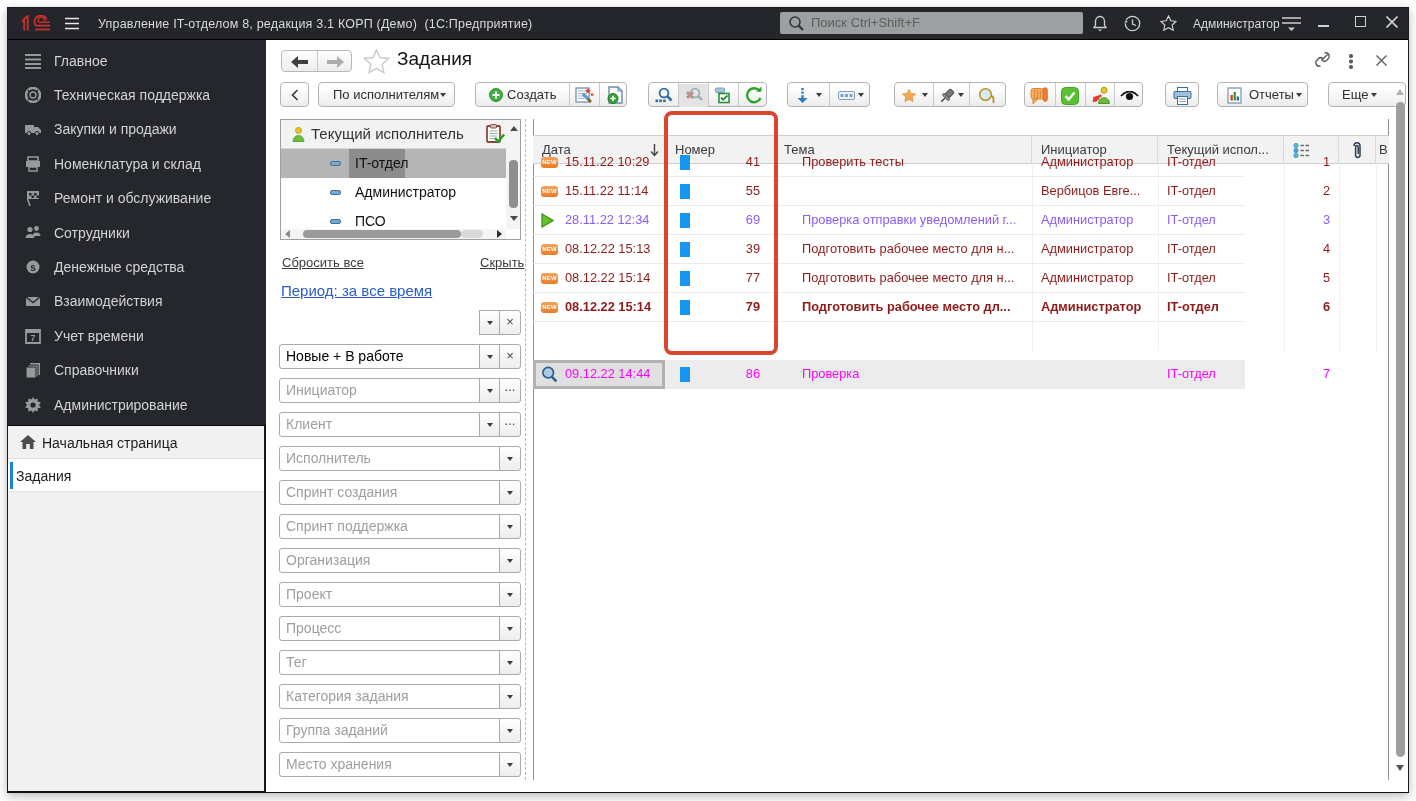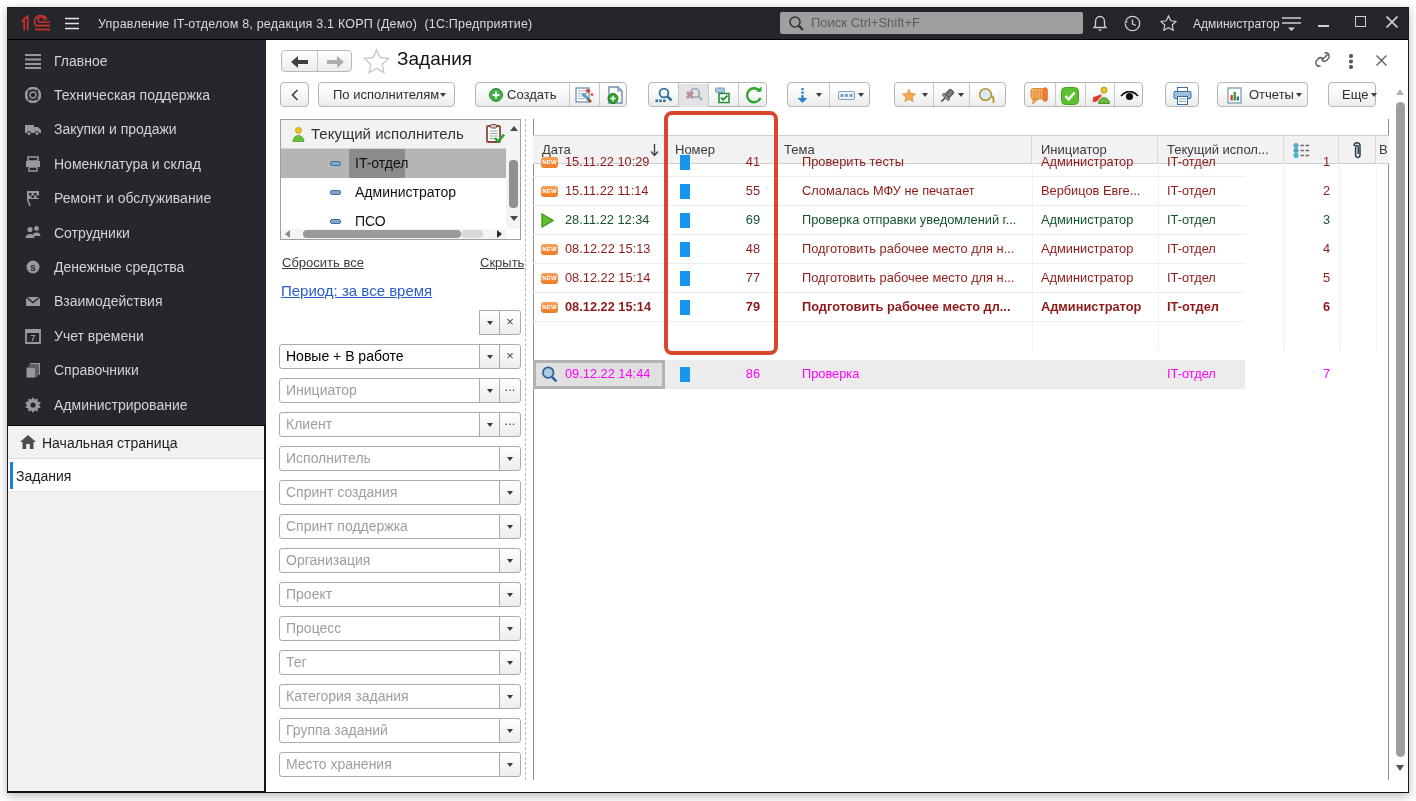--- a/index.html
+++ b/index.html
@@ -41,21 +41,21 @@
   .flt.nox .field { width:221px; }
   .flt.nox .b1 { left:220px; width:22px; border-radius:0 3px 3px 0; }
   .ph { color:#9c9ea1; }
   .flt .ar { position:absolute; left:6.5px; top:10px; }
   
   .thead { position:absolute; left:267px; top:95px; width:856px; height:29px; background:#f2f2f2; border-top:1px solid #cfcfcf; border-bottom:1px solid #cfcfcf; }
   .th { position:absolute; top:0; height:28px; font-size:13px; color:#3b3b3b; line-height:28px; border-right:1px solid #d9d9d9; }
   .trow { position:absolute; left:267px; width:712px; height:29px; border-bottom:1px solid #ececec; font-size:12.8px; }
   .td { position:absolute; top:0; height:28px; line-height:28px; white-space:nowrap; overflow:hidden; }
   .red { color:#8e1a1a; }
-  .blk { color:#14532d; }
+  .blk { color:#8b5cf6; }
   .mag { color:#ff00ff; }
   .bluesq { position:absolute; width:10px; height:15px; top:7px; background:#1796ef; }
   .newbadge { position:absolute; left:8px; top:9px; width:17px; height:11px; border-radius:3px; background:linear-gradient(#f6a259,#ee7b24); color:#fff; font-size:6px; font-weight:bold; text-align:center; line-height:11px; letter-spacing:0.2px; }
 </style>
 </head>
 <body>
 <div class="win">
 
   <div class="titlebar">
     <svg class="abs" style="left:13px;top:7px" width="30" height="16" viewBox="0 0 30 16">
@@ -392,21 +392,21 @@
       <svg class="abs" style="left:9px;top:4px" width="15" height="17" viewBox="0 0 15 17">
             <path d="M1 1 h13 v15 h-13 z" fill="#fdfdfd" stroke="#8aa4be" stroke-width="1.4"></path>
             <rect x="3.5" y="8" width="2.3" height="5.5" fill="#d93a2a"></rect>
             <rect x="6.6" y="5" width="2.3" height="8.5" fill="#2e9e2e"></rect>
             <rect x="9.7" y="9.5" width="2.3" height="4" fill="#2e6e9e"></rect>
           </svg>
       <span class="lbl abs" style="left:31px;top:4px">Отчеты</span>
       <span class="caret abs" style="left:78px;top:10px"></span>
     </div>
 
-    <div class="tb" style="left:1062px;width:48px">
+    <div class="tb" style="left:1062px;width:78px">
       <span class="lbl abs" style="left:13px;top:4px">Еще</span>
       <span class="caret abs" style="left:42px;top:10px"></span>
     </div>
 </div>
     <div id="leftpanel">
 
     <div class="abs" style="left:14px;top:79px;width:241px;height:121px;border:1px solid #9f9f9f;background:#fff">
       <div class="abs" style="left:0;top:0;width:239px;height:29px;background:#f2f2f2;border-bottom:1px solid #d5d5d5">
         <svg class="abs" style="left:11px;top:7px" width="13" height="15" viewBox="0 0 13 15">
               <circle cx="6.5" cy="3.4" r="3" fill="#e8c32a" stroke="#b89a10" stroke-width="0.8"></circle>
@@ -612,42 +612,41 @@
       <div class="td red" style="left:269px;width:225px">Проверить тесты</div>
       <div class="td red" style="left:508px;width:112px">Администратор</div>
       <div class="td red" style="left:634px;width:112px">IT-отдел</div>
       <div class="td red" style="left:697px;width:100px;text-align:right">1</div>
     </div>
     <div class="trow" style="top:137px;">
       <div class="newbadge">NEW</div>
       <div class="td red" style="left:32px;width:100px">15.11.22 11:14</div>
       <div class="bluesq" style="left:147px"></div>
       <div class="td red" style="left:127px;width:100px;text-align:right">55</div>
-      <div class="td red" style="left:269px;width:225px">Сломалась МФУ не печатает</div>
       <div class="td red" style="left:508px;width:112px">Вербицов Евге...</div>
       <div class="td red" style="left:634px;width:112px">IT-отдел</div>
       <div class="td red" style="left:697px;width:100px;text-align:right">2</div>
     </div>
     <div class="trow" style="top:166px;">
       <svg class="abs" style="left:8px;top:7px" width="13" height="15" viewBox="0 0 13 15">
               <path d="M1 1 L12 7.5 L1 14 Z" fill="#5fc42e" stroke="#3f9416" stroke-width="1.3"></path>
             </svg>
       <div class="td blk" style="left:32px;width:100px">28.11.22 12:34</div>
       <div class="bluesq" style="left:147px"></div>
       <div class="td blk" style="left:127px;width:100px;text-align:right">69</div>
       <div class="td blk" style="left:269px;width:225px">Проверка отправки уведомлений г...</div>
       <div class="td blk" style="left:508px;width:112px">Администратор</div>
       <div class="td blk" style="left:634px;width:112px">IT-отдел</div>
       <div class="td blk" style="left:697px;width:100px;text-align:right">3</div>
     </div>
     <div class="trow" style="top:195px;">
       <div class="newbadge">NEW</div>
       <div class="td red" style="left:32px;width:100px">08.12.22 15:13</div>
       <div class="bluesq" style="left:147px"></div>
-      <div class="td red" style="left:127px;width:100px;text-align:right">48</div>
+      <div class="td red" style="left:127px;width:100px;text-align:right">39</div>
       <div class="td red" style="left:269px;width:225px">Подготовить рабочее место для н...</div>
       <div class="td red" style="left:508px;width:112px">Администратор</div>
       <div class="td red" style="left:634px;width:112px">IT-отдел</div>
       <div class="td red" style="left:697px;width:100px;text-align:right">4</div>
     </div>
     <div class="trow" style="top:224px;">
       <div class="newbadge">NEW</div>
       <div class="td red" style="left:32px;width:100px">08.12.22 15:14</div>
       <div class="bluesq" style="left:147px"></div>
       <div class="td red" style="left:127px;width:100px;text-align:right">77</div>

